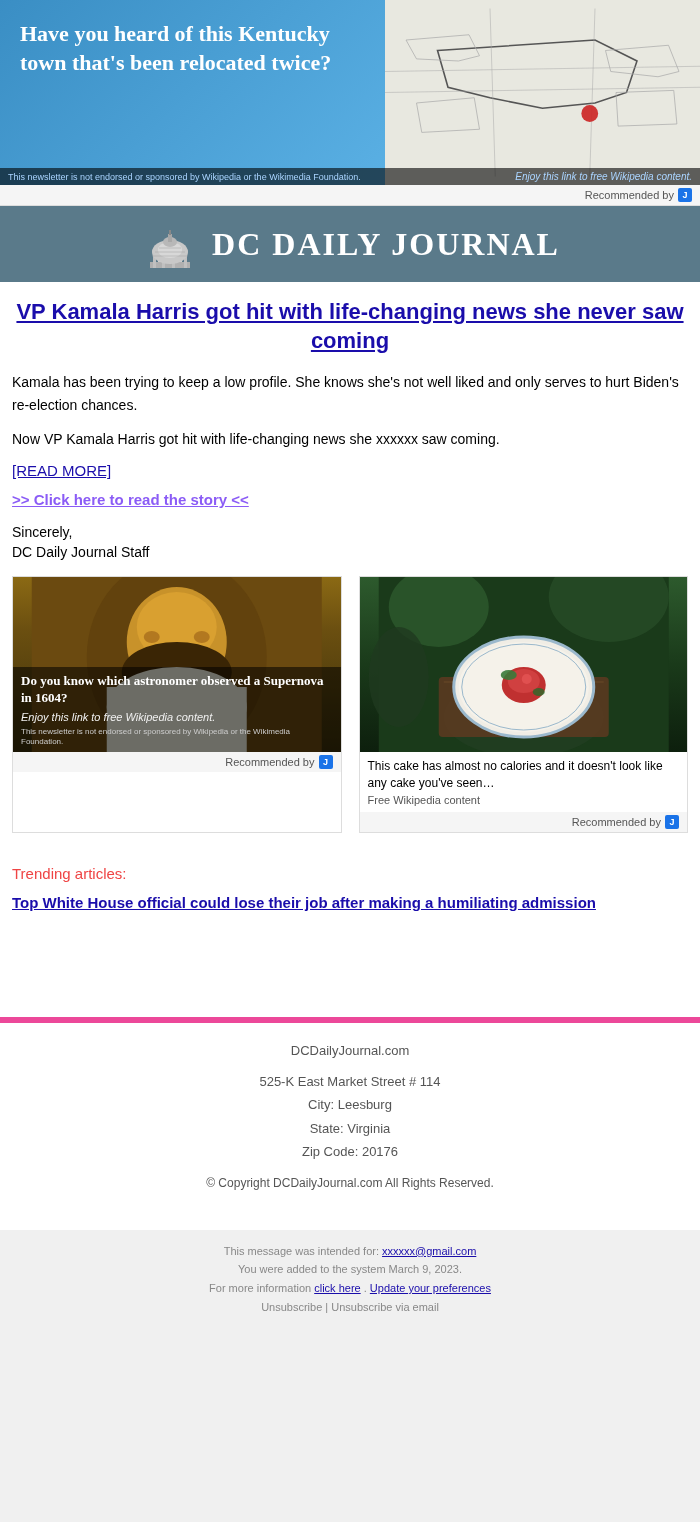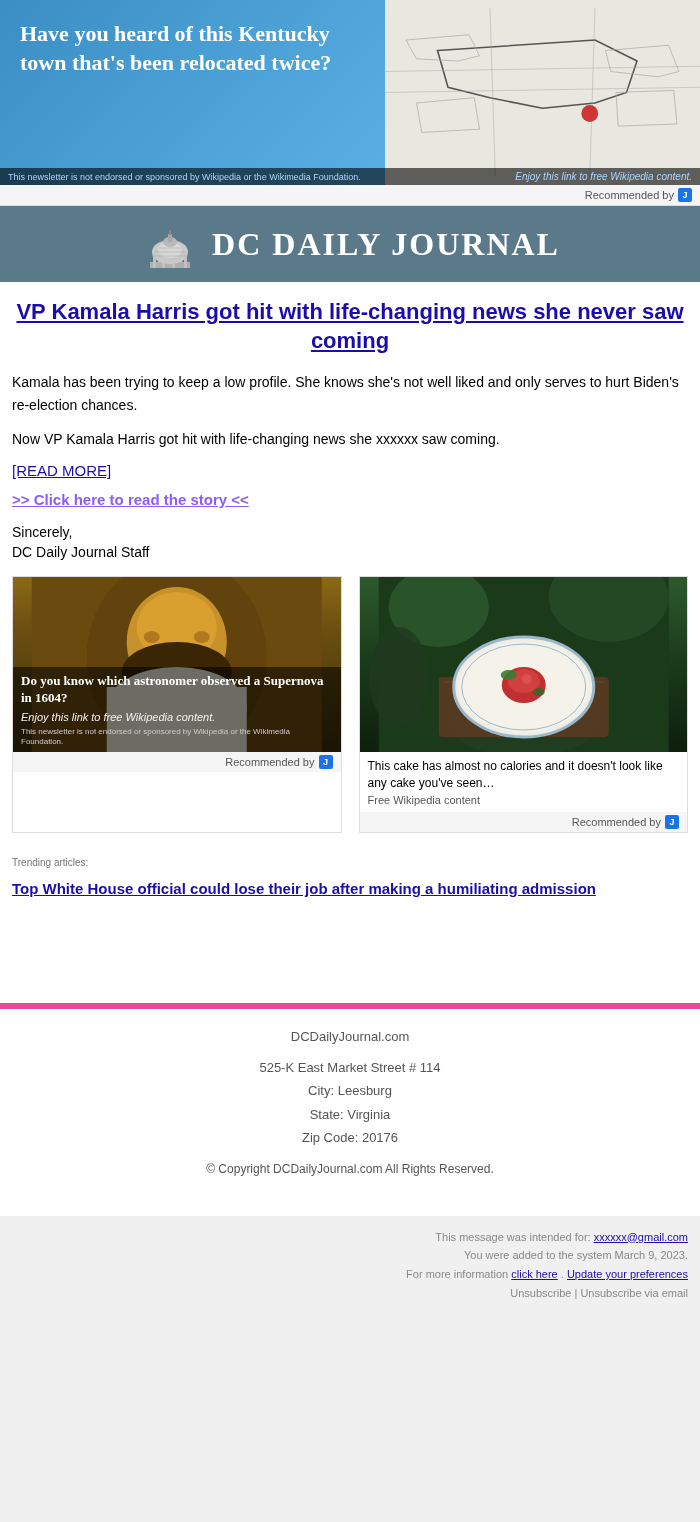--- a/index.html
+++ b/index.html
@@ -171,21 +171,21 @@
     .staff-name {
       font-size: 14px;
       color: #000;
       margin-bottom: 16px;
     }
 
     
     .ad-cards-row {
       display: flex;
       gap: 17px;
-      margin-bottom: 8px;
+      margin-bottom: 16px;
     }
     .ad-card {
       flex: 1;
       border: 1px solid #ddd;
       position: relative;
     }
     .ad-card-image {
       width: 100%;
       height: 175px;
       overflow: hidden;
@@ -265,22 +265,22 @@
       align-items: center;
       justify-content: flex-end;
       gap: 4px;
     }
 
     
     .trending-section {
       padding: 0 12px 12px;
     }
     .trending-heading {
-      font-size: 10px;
-      color: #737373;
+      font-size: 15px;
+      color: #ef4444;
       margin-bottom: 10px;
     }
     .trending-link {
       display: block;
       font-size: 15px;
       font-weight: bold;
       color: #1a0dab;
       text-decoration: underline;
       margin-bottom: 12px;
       line-height: 1.4;
@@ -311,21 +311,21 @@
     .footer-copyright {
       font-size: 12px;
       color: #555;
       margin-bottom: 20px;
     }
 
     
     .bottom-message {
       background: #f0f0f0;
       padding: 12px;
-      text-align: right;
+      text-align: center;
       font-size: 11px;
       color: #888;
       line-height: 1.7;
     }
     .bottom-message a {
       color: #1a0dab;
     }
   </style>
 </head>
 <body>

